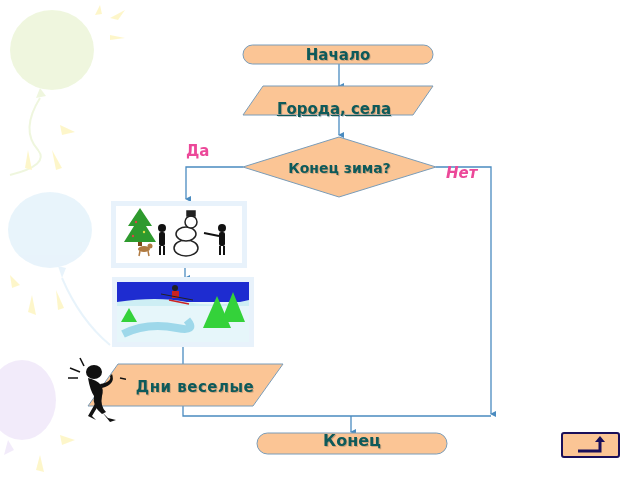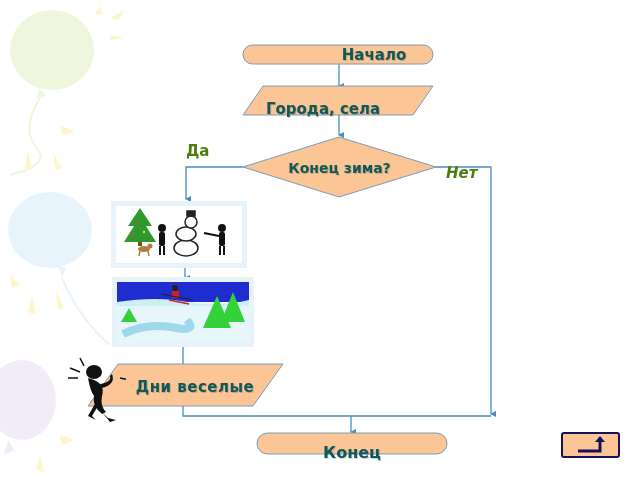--- a/index.html
+++ b/index.html
@@ -9,21 +9,21 @@
     font-family: "DejaVu Sans", sans-serif;
   }
   .abs { position: absolute; }
   svg.layer { position: absolute; left: 0; top: 0; }
   .shape-text {
     position: absolute; display: flex; align-items: center; justify-content: center;
     font-weight: bold; color: #0e5a5a; font-size: 15px; white-space: nowrap;
     text-shadow: 1px 1px 0 #1a1a1a33;
   }
   .label {
-    position: absolute; font-weight: bold; color: #4d7c0f; font-size: 15px;
+    position: absolute; font-weight: bold; color: #ec4899; font-size: 15px;
   }
   .pic-frame {
     position: absolute; background: #ffffff; border: 5px solid #e8f2fb; box-sizing: border-box;
   }
   .return-btn {
     position: absolute; left: 561px; top: 432px; width: 59px; height: 26px;
     background: #fbc595; border: 2px solid #1a0f5a; border-radius: 3px; box-sizing: border-box;
     cursor: pointer;
   }
 </style>
@@ -75,25 +75,25 @@
     <line x1="351" y1="416" x2="351" y2="432" marker-end="url(#arr)"></line>
   </g>
 
   <rect x="243" y="45" width="190" height="19" rx="9.5" ry="9.5" fill="#fbc595" stroke="#7a9cb8" stroke-width="1"></rect>
   <polygon points="263,86 433,86 413,115 243,115" fill="#fbc595" stroke="#7a9cb8" stroke-width="1"></polygon>
   <polygon points="339,137 436,167 339,197 243,167" fill="#fbc595" stroke="#7a9cb8" stroke-width="1"></polygon>
   <polygon points="118,364 283,364 253,406 88,406" fill="#fbc595" stroke="#7a9cb8" stroke-width="1"></polygon>
   <rect x="257" y="433" width="190" height="21" rx="10.5" ry="10.5" fill="#fbc595" stroke="#7a9cb8" stroke-width="1"></rect>
 </svg>
 
-<div class="shape-text" style="left:243px; top:45px; width:190px; height:19px;padding-left:36px;">Начало</div>
-<div class="shape-text" style="left:228px; top:86px; width:190px; height:45px;">Города, села</div>
+<div class="shape-text" style="left:243px; top:45px; width:190px; height:19px;">Начало</div>
+<div class="shape-text" style="left:239px; top:86px; width:190px; height:45px;text-decoration:underline;">Города, села</div>
 <div class="shape-text" style="left:243px; top:154px; width:193px; height:28px; font-size:14px;">Конец зима?</div>
 <div class="shape-text" style="left:105px; top:371px; width:180px; height:32px; font-size:15px; letter-spacing:0.5px;">Дни веселые</div>
-<div class="shape-text" style="left:257px; top:433px; width:190px; height:14px; font-size:16px;margin-top:12px;">Конец</div>
+<div class="shape-text" style="left:257px; top:433px; width:190px; height:14px; font-size:16px;">Конец</div>
 
 <div class="label" style="left:186px; top:142px;">Да</div>
 <div class="label" style="left:446px; top:164px;font-style:italic;">Нет</div>
 
 <div class="pic-frame" style="left:111px; top:201px; width:136px; height:67px;">
   <svg width="126" height="57" viewBox="0 0 126 57">
     <g>
       <polygon points="24,2 12,20 18,20 8,36 40,36 30,20 36,20" fill="#2e9a2e"></polygon>
       <circle cx="20" cy="16" r="1.2" fill="#d44"></circle>
         <circle cx="28" cy="26" r="1.2" fill="#dd4"></circle>

